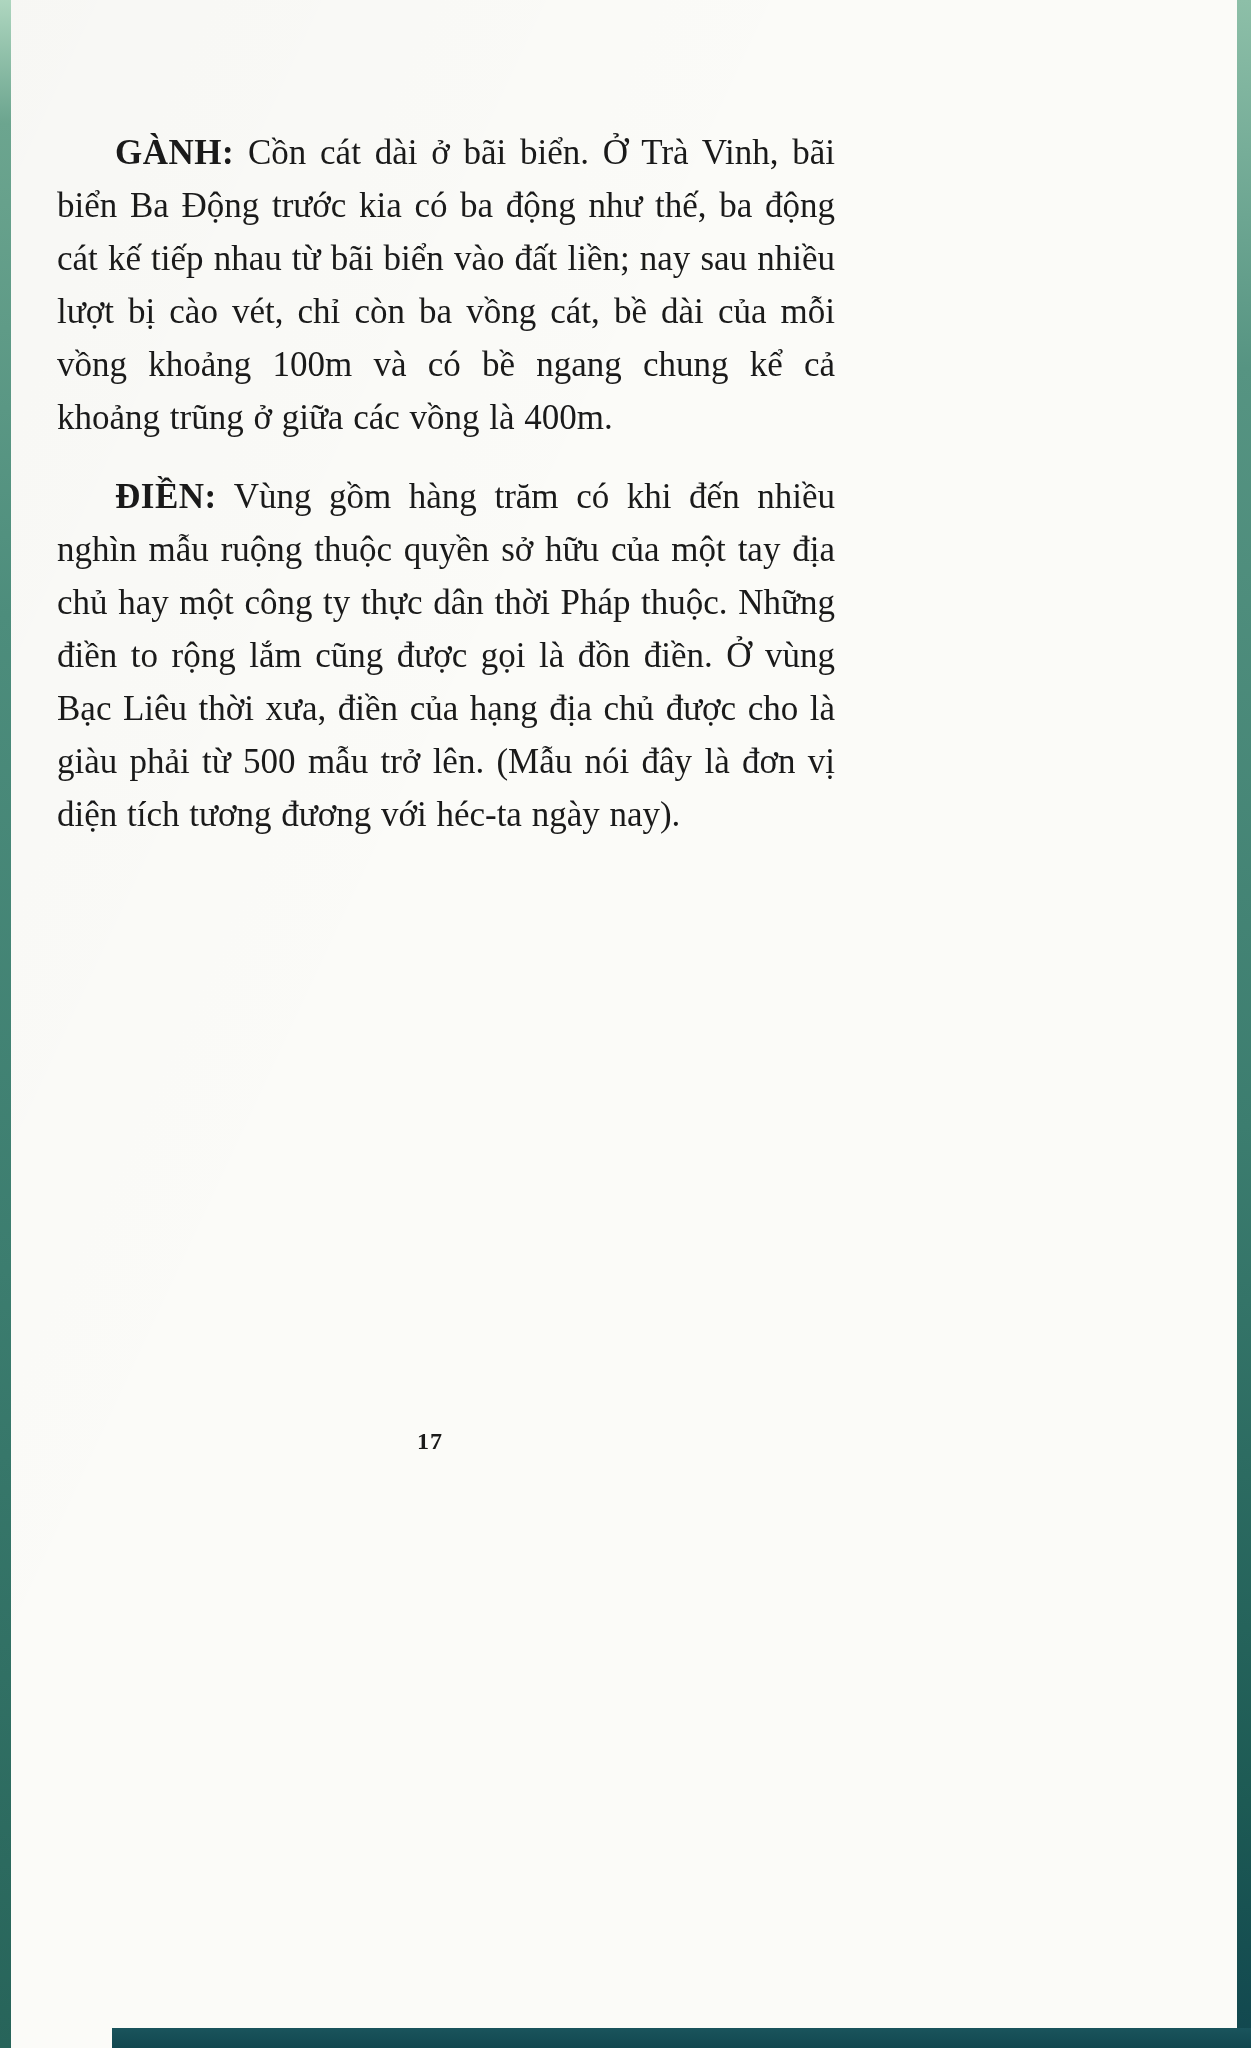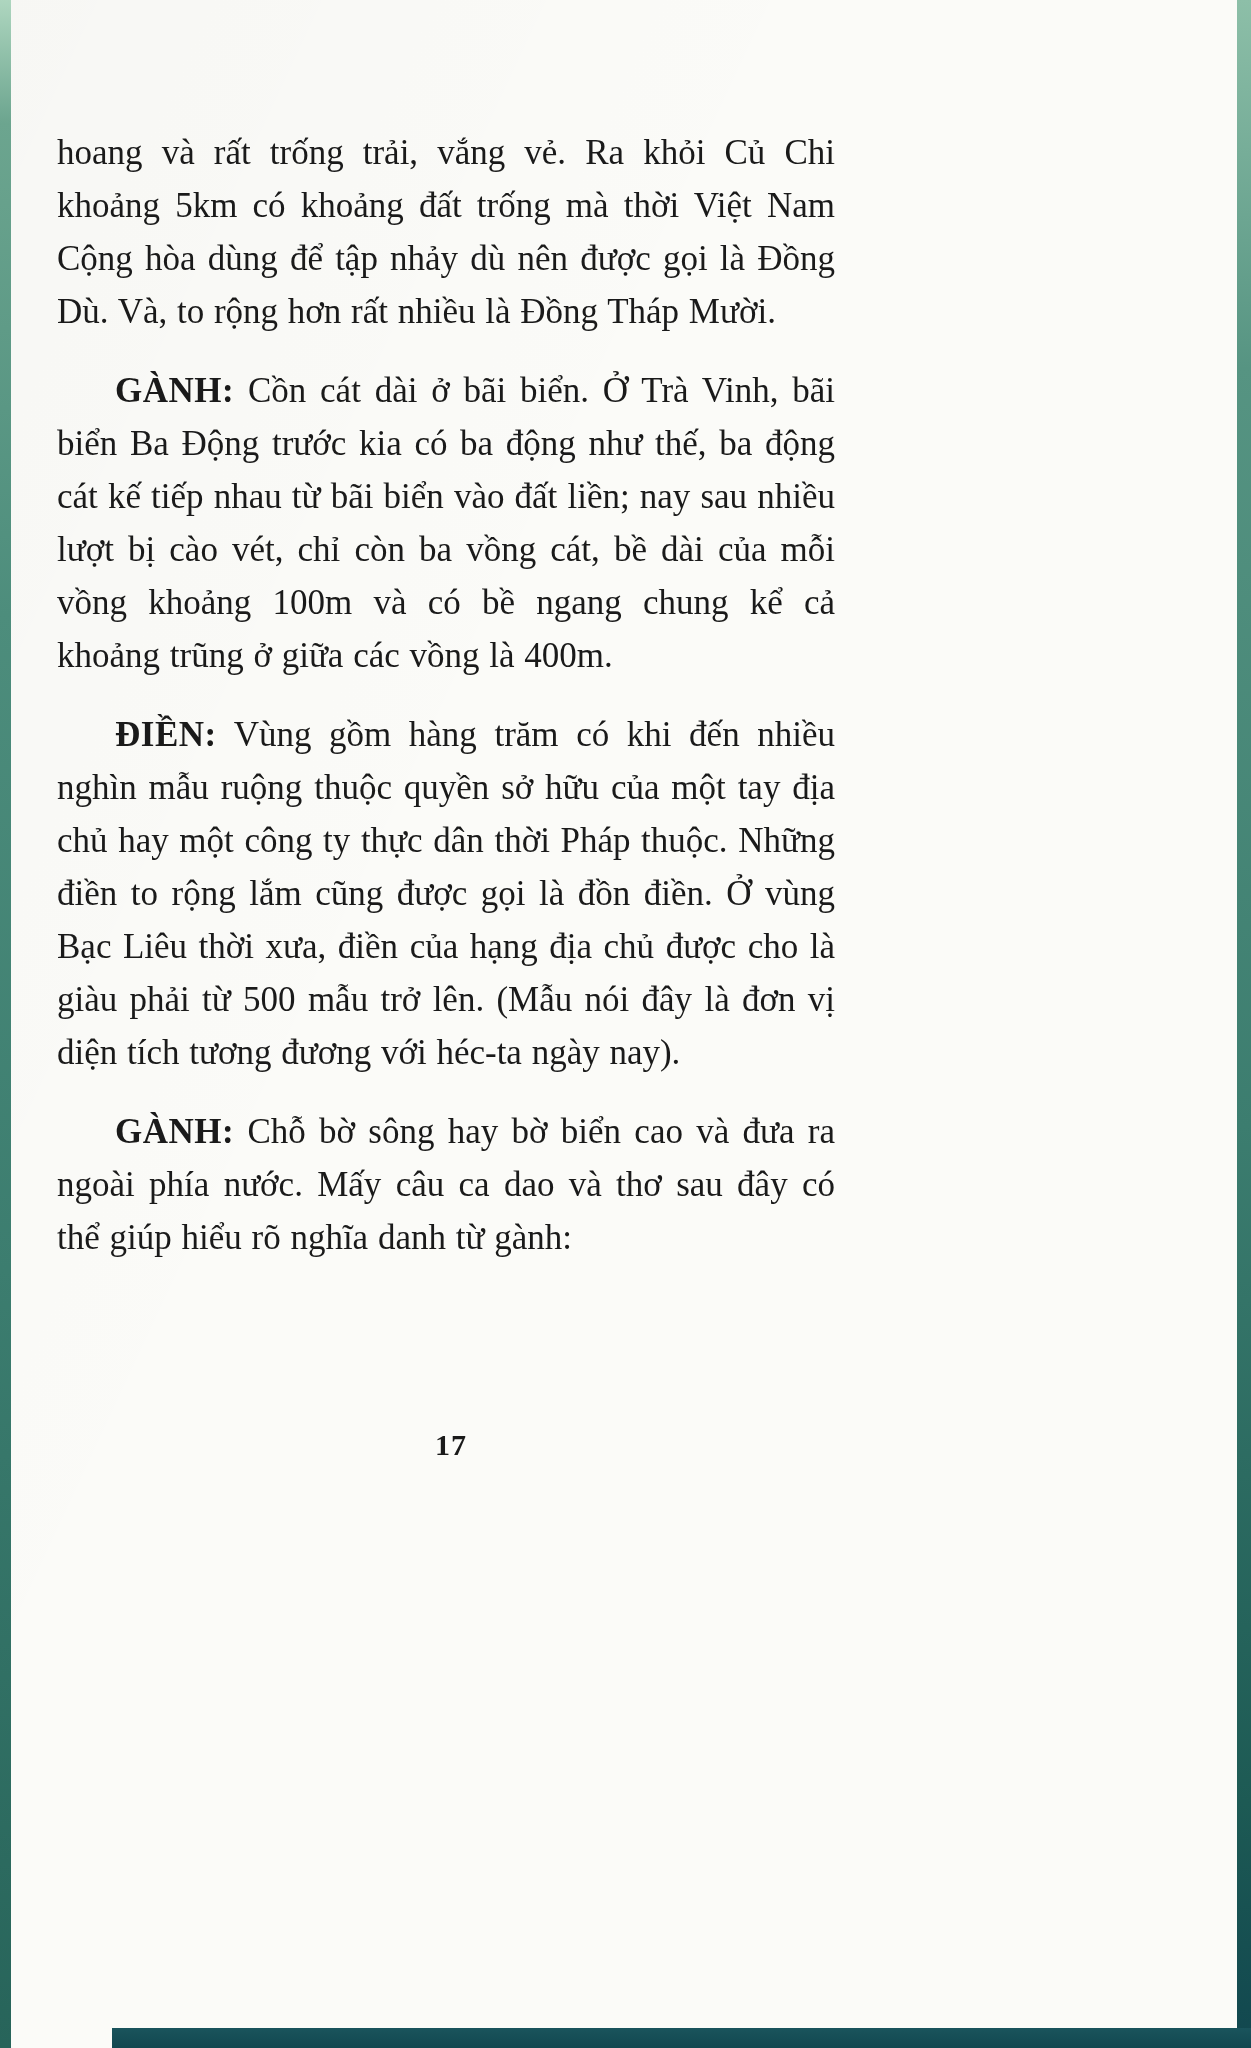--- a/index.html
+++ b/index.html
@@ -48,33 +48,31 @@
     position:absolute;left:57px;top:126px;width:778px;
     color:var(--ink);
     font-size:35px;line-height:53px;
     text-align:justify;
     word-spacing:1px;
   }
   .para{margin:0 0 26px 0;}
   .para.indent{text-indent:58px;}
   .para strong{font-weight:bold;letter-spacing:0.5px;}
   .page-number{
-    position:absolute;left:62px;top:1428px;width:778px;
+    position:absolute;left:41px;top:1428px;width:778px;
     text-align:center;
     color:var(--ink);
-    font-size:30px;font-weight:bold;letter-spacing:1px;
+    font-size:24px;font-weight:bold;letter-spacing:1px;
   }
 </style>
 </head>
 <body>
 
 <div class="book-page">
   <div class="text-block">
-      <p class="para">hoang và rất trống trải, vắng vẻ. Ra khỏi Củ Chi khoảng 5km có khoảng đất trống mà thời Việt Nam Cộng hòa dùng để tập nhảy dù nên được gọi là Đồng Dù. Và, to rộng hơn rất nhiều là Đồng Tháp Mười.</p>
       <p class="para indent"><strong>GÀNH:</strong> Cồn cát dài ở bãi biển. Ở Trà Vinh, bãi biển Ba Động trước kia có ba động như thế, ba động cát kế tiếp nhau từ bãi biển vào đất liền; nay sau nhiều lượt bị cào vét, chỉ còn ba vồng cát, bề dài của mỗi vồng khoảng 100m và có bề ngang chung kể cả khoảng trũng ở giữa các vồng là 400m.</p>
       <p class="para indent"><strong>ĐIỀN:</strong> Vùng gồm hàng trăm có khi đến nhiều nghìn mẫu ruộng thuộc quyền sở hữu của một tay địa chủ hay một công ty thực dân thời Pháp thuộc. Những điền to rộng lắm cũng được gọi là đồn điền. Ở vùng Bạc Liêu thời xưa, điền của hạng địa chủ được cho là giàu phải từ 500 mẫu trở lên. (Mẫu nói đây là đơn vị diện tích tương đương với héc-ta ngày nay).</p>
-      <p class="para indent"><strong>GÀNH:</strong> Chỗ bờ sông hay bờ biển cao và đưa ra ngoài phía nước. Mấy câu ca dao và thơ sau đây có thể giúp hiểu rõ nghĩa danh từ gành:</p>
     </div>
   <div class="page-number">17</div>
   <div class="edge-left"></div>
   <div class="edge-right"></div>
   <div class="bottom-bar"></div>
 </div>
 
 </body></html>

